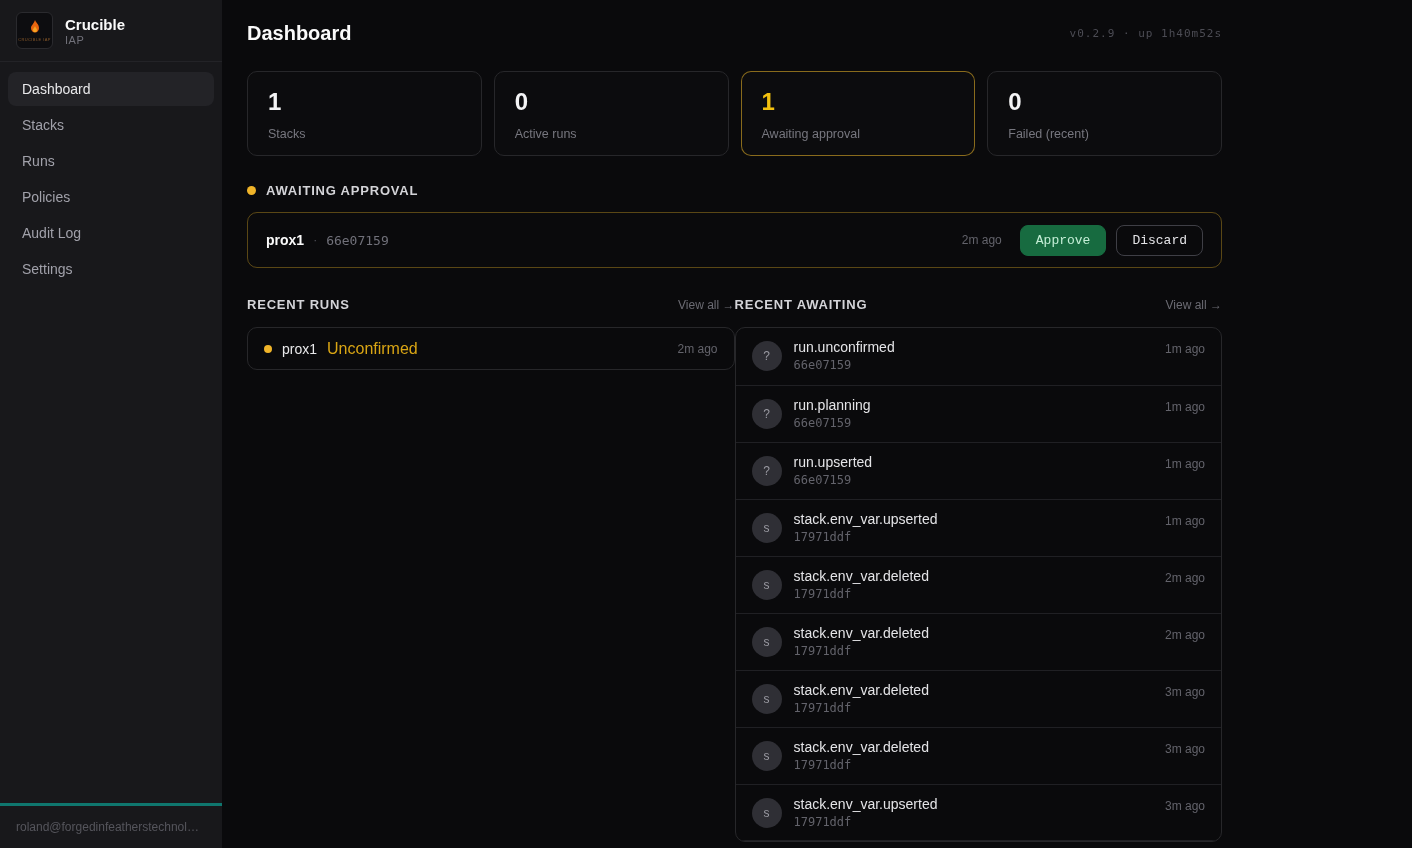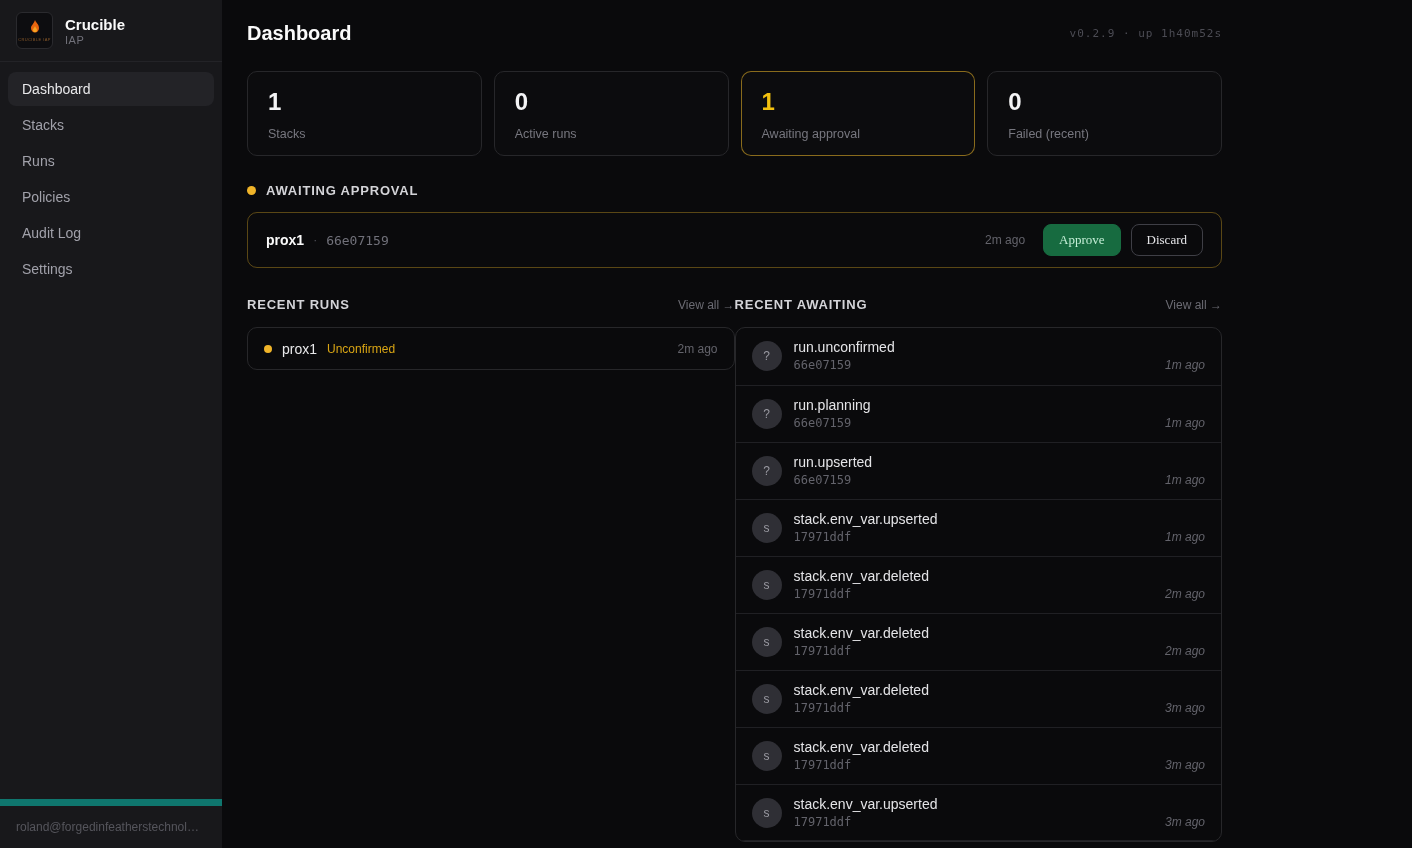--- a/index.html
+++ b/index.html
@@ -35,21 +35,21 @@
   .brand-sub { font-size:11px; color:#71717a; letter-spacing:.5px; }
 
   .nav { padding:10px 8px; }
   .nav-item {
     height:34px; line-height:34px; padding:0 14px; margin-bottom:2px;
     border-radius:8px; font-size:14px; color:#a1a1aa; cursor:pointer;
   }
   .nav-item.active { background:#232327; color:#e8e8ea; }
 
   .sidebar-footer {
-    margin-top:auto; border-top:7px solid #0f766e;
+    margin-top:auto; border-top:3px solid #0f766e;
     padding:14px 16px; font-size:12px; color:#55555c;
     white-space:nowrap; overflow:hidden;
   }
 
   
   .main { flex:1; padding:22px 0 0 25px; }
   .content { width:975px; }
 
   .page-header { display:flex; align-items:center; justify-content:space-between; margin-bottom:26px; }
   .page-title { font-size:20px; font-weight:bold; color:#fafafa; }
@@ -75,55 +75,55 @@
   .approval-panel {
     border:1px solid rgba(240,185,40,.35); border-radius:10px; margin-bottom:29px;
   }
   .approval-row { display:flex; align-items:center; height:54px; padding:0 18px; }
   .approval-name { font-size:14px; font-weight:bold; color:#fafafa; }
   .approval-sep { font-size:12px; color:#52525b; margin:0 9px; }
   .approval-hash { font-size:13px; color:#71717a; }
   .approval-right { margin-left:auto; display:flex; align-items:center; gap:10px; }
   .approval-time { font-size:12px; color:#63636b; margin-right:8px; }
   .btn { font-size:13px; border-radius:8px; padding:7px 15px; cursor:pointer;
-         font-family:Liberation Serif, serif; }
+         font-family:Liberation Mono, monospace; }
   .btn-approve { background:#176b40; border:1px solid #176b40; color:#c4eed6; }
   .btn-discard { background:transparent; border:1px solid #3f3f46; color:#e4e4e7; }
 
   
   .columns { display:grid; grid-template-columns:1fr 1fr; }
   .col-head { display:flex; align-items:center; justify-content:space-between; margin-bottom:15px; }
   .view-all { font-size:12px; color:#6b6b73; text-decoration:none; cursor:pointer; }
 
   
   .run-item {
     border:1px solid #27272a; border-radius:10px; height:43px;
     display:flex; align-items:center; padding:0 16px; gap:10px;
   }
   .run-dot { width:8px; height:8px; border-radius:50%; background:#f0b429; }
   .run-name { font-size:14px; color:#e8e8ea; }
-  .run-status { font-size:12px; color:#d9a514; }
+  .run-status { font-size:16px; color:#d9a514; }
   .run-time { margin-left:auto; font-size:12px; color:#63636b; }
 
   
   .activity-panel { border:1px solid #27272a; border-radius:10px; overflow:hidden; }
   .activity-item {
     display:flex; align-items:flex-start; gap:12px; padding:11px 16px; height:57px;
   }
   .activity-item + .activity-item { border-top:1px solid #202024; }
   .activity-item:last-child { border-bottom:1px solid #202024; }
   .avatar {
     width:30px; height:30px; border-radius:50%; background:#2f2f35;
     color:#9a9aa2; font-size:12px; display:flex; align-items:center; justify-content:center;
     flex-shrink:0; margin-top:2px;
   }
   .activity-text { display:flex; flex-direction:column; gap:3px; }
   .activity-title { font-size:14px; color:#e4e4e7; }
   .activity-hash { font-size:12px; color:#63636b; }
-  .activity-time { margin-left:auto; font-size:12px; color:#63636b; margin-top:19px;font-style:italic; }
+  .activity-time { margin-left:auto; font-size:12px; color:#63636b; margin-top:3px; }
 </style>
 </head>
 <body>
 
 <aside class="sidebar">
   <div class="brand">
     <div class="logo">
       <svg width="14" height="16" viewBox="0 0 14 16">
         <path d="M7 0 C8 3 11 4 11 8 A4 4.5 0 0 1 3 8 C3 5.5 5.5 4.5 7 0 Z" fill="#e8650f"></path>
         <path d="M7 6 C7.6 8 9 8.4 9 10 A2 2.2 0 0 1 5 10 C5 8.6 6.4 8 7 6 Z" fill="#f5a623"></path>

